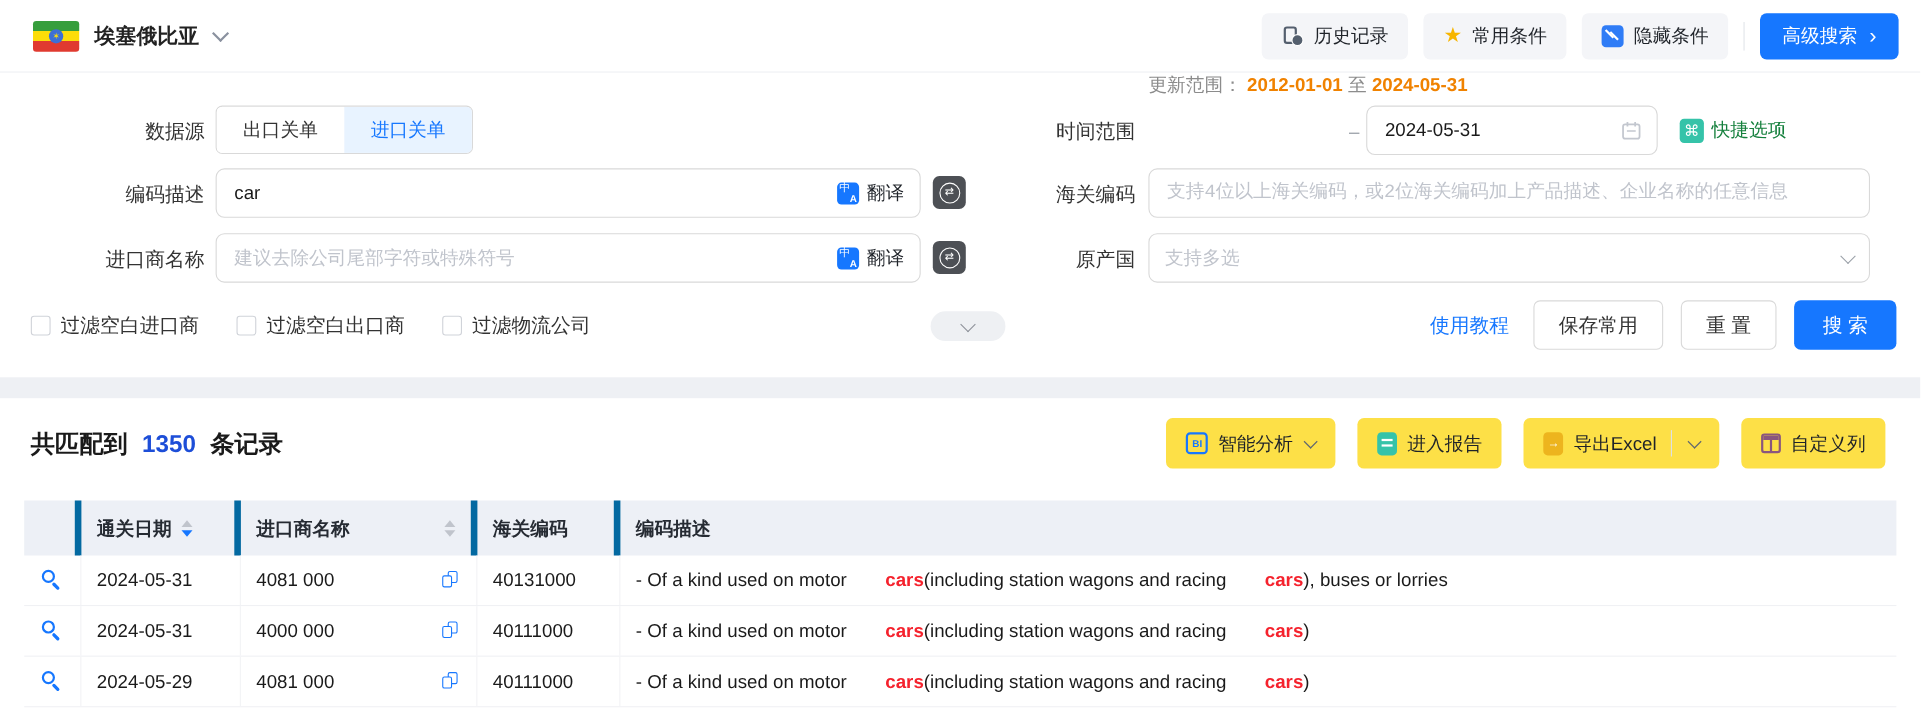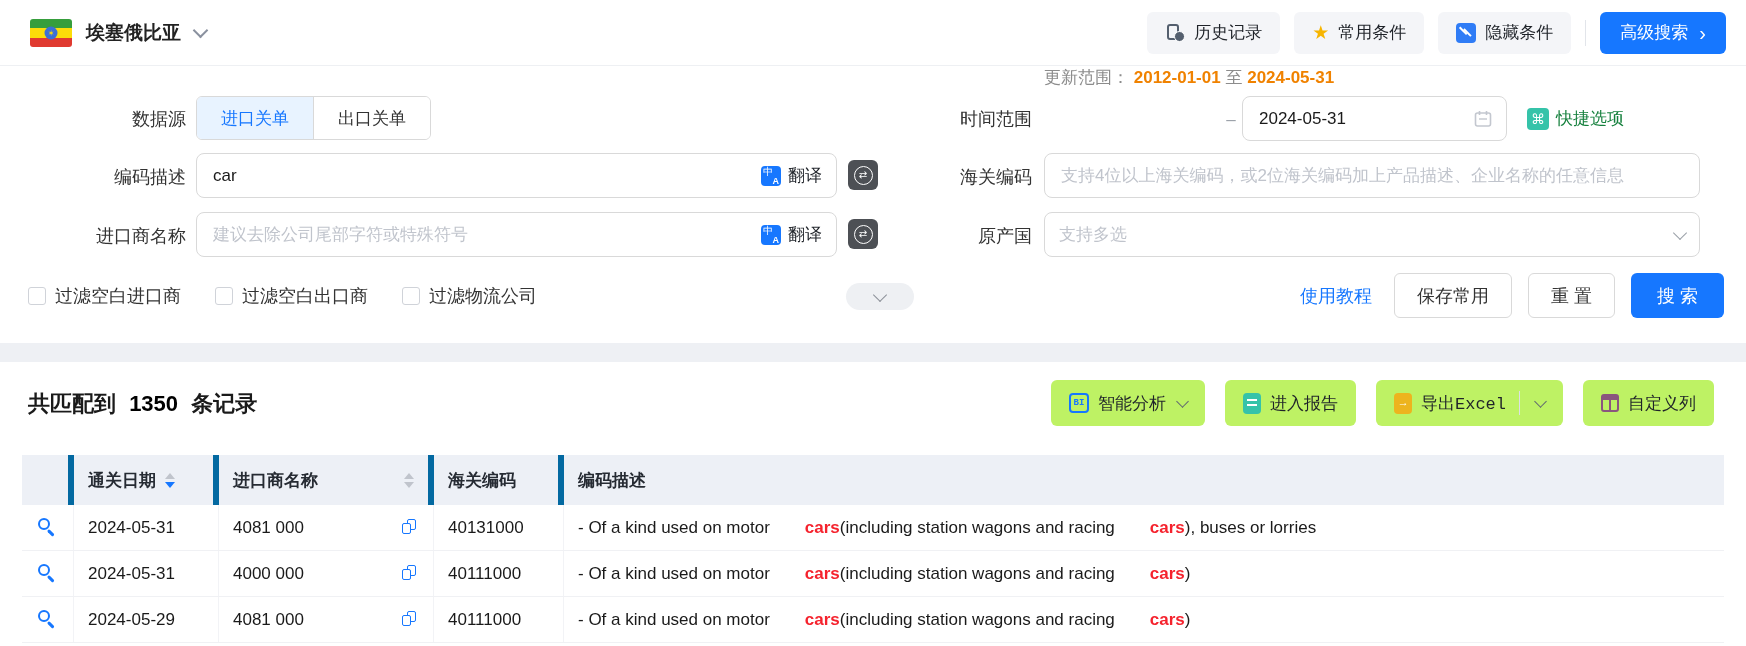--- a/index.html
+++ b/index.html
@@ -77,24 +77,24 @@
   .form-actions{position:absolute;top:273px;right:22px;display:flex;align-items:center;gap:16px;}
   .link{color:#1677ff;font-size:18px;cursor:pointer;white-space:nowrap;margin-right:6px;}
   .btn{height:45px;border-radius:6px;display:flex;align-items:center;justify-content:center;font-size:18px;
        cursor:pointer;box-sizing:border-box;white-space:nowrap;}
   .btn-ghost{background:#fff;border:1px solid #d9d9d9;color:#333;padding:0 22px;}
   .btn-primary{background:#1677ff;color:#fff;padding:16px 26px;}
 
   
   .band{position:absolute;top:343px;left:0;right:0;height:19px;background:#eef0f4;}
   .res-title{position:absolute;top:389px;left:28px;font-size:22px;font-weight:700;color:#1a1a1a;}
-  .res-title .count{color:#000000;padding:0 7px;text-align:center;}
+  .res-title .count{color:#1d4ed8;padding:0 7px;text-align:center;}
   .res-toolbar{position:absolute;top:380px;right:32px;display:flex;gap:20px;height:46px;}
-  .rt-btn{background:#bef264;border-radius:6px;display:flex;align-items:center;gap:9px;padding:0 18px;
-          font-size:17px;color:#1f2329;cursor:pointer;white-space:nowrap;font-family:Liberation Mono, monospace;}
+  .rt-btn{background:#fde047;border-radius:6px;display:flex;align-items:center;gap:9px;padding:0 18px;
+          font-size:17px;color:#1f2329;cursor:pointer;white-space:nowrap;}
   .rt-caret{width:8px;height:8px;border-right:1.6px solid #5f6670;border-bottom:1.6px solid #5f6670;
             transform:rotate(45deg);margin-top:-3px;margin-left:3px;}
   .rt-sep{width:1px;height:24px;background:#dcdfe5;margin:0 4px;}
 
   .i-bi{width:20px;height:20px;border:2px solid #1677ff;border-radius:4px;color:#1677ff;font-size:9px;
         font-weight:700;display:flex;align-items:center;justify-content:center;box-sizing:border-box;}
   .i-report{width:18px;height:21px;background:#35c3a9;border-radius:4px;position:relative;}
   .i-report::before{content:"";position:absolute;left:4px;top:6px;width:10px;height:2px;background:#fff;
         box-shadow:0 5px 0 #fff;}
   .i-excel{width:18px;height:21px;background:#edb41e;border-radius:4px;color:#fff;font-size:11px;
@@ -171,22 +171,22 @@
       <div class="tb-divider"></div>
       <div class="tb-btn tb-primary">
         <span>高级搜索</span>
         <span class="adv-chev">›</span>
       </div>
     </div>
   </div>
 
   <div class="lbl lbl-l" style="top:107px;">数据源</div>
   <div class="tabs">
+    <div class="tab">出口关单</div>
     <div class="tab active">进口关单</div>
-    <div class="tab">出口关单</div>
   </div>
 
   <div class="update-range">
     <span>更新范围：</span>
     <span class="orange">2012-01-01</span>
     <span>至</span>
     <span class="orange">2024-05-31</span>
   </div>
 
   <div class="lbl lbl-r" style="top:107px;">时间范围</div>
@@ -214,21 +214,21 @@
         <span class="en">A</span>
       </span>
       <span>翻译</span>
     </span>
   </div>
   <div class="dark-btn" style="left:848px;top:160px;">
     <span class="ring">⇄</span>
   </div>
 
   <div class="lbl lbl-r" style="top:165px;">海关编码</div>
-  <div class="inp" style="left:1044px;top:153px;width:656px;">
+  <div class="inp" style="left:1044px;top:153px;width:656px;font-family:Liberation Mono, monospace;">
     <input placeholder="支持4位以上海关编码，或2位海关编码加上产品描述、企业名称的任意信息" style="">
   </div>
 
   <div class="lbl lbl-l" style="top:224px;">进口商名称</div>
   <div class="inp" style="left:196px;top:212px;width:641px;">
     <input placeholder="建议去除公司尾部字符或特殊符号" style="">
     <span class="trans">
       <span class="i-trans">
         <span class="zh">中</span>
         <span class="en">A</span>

